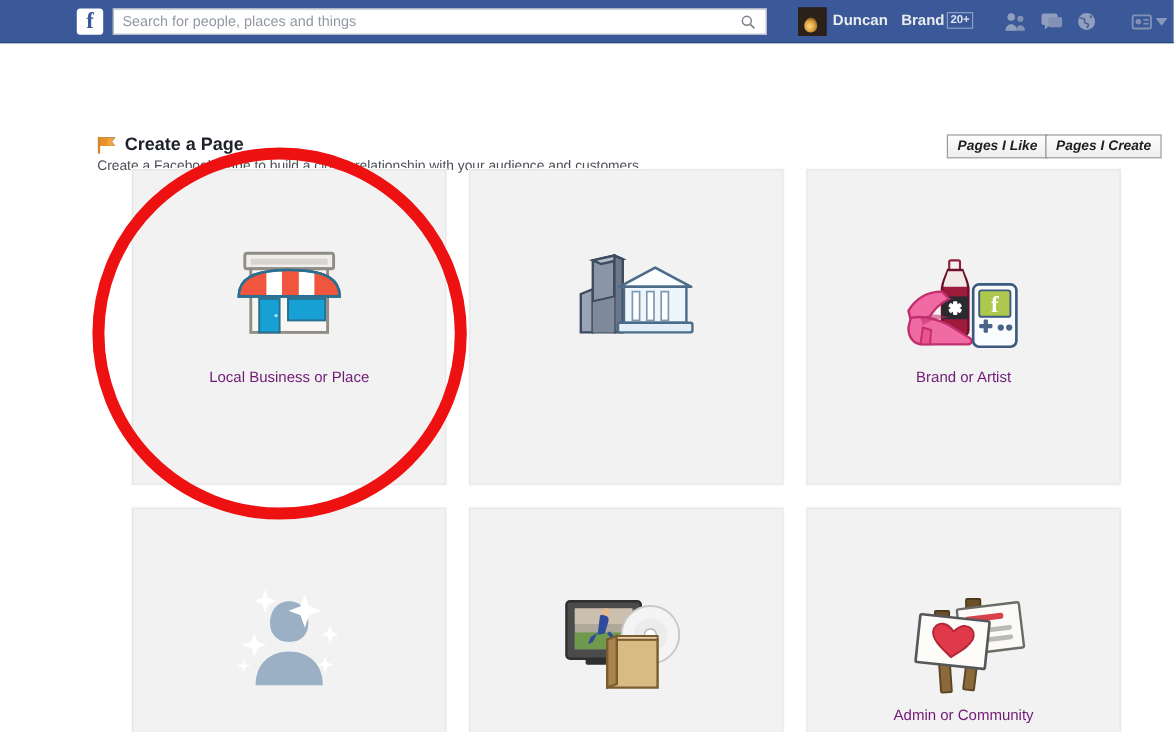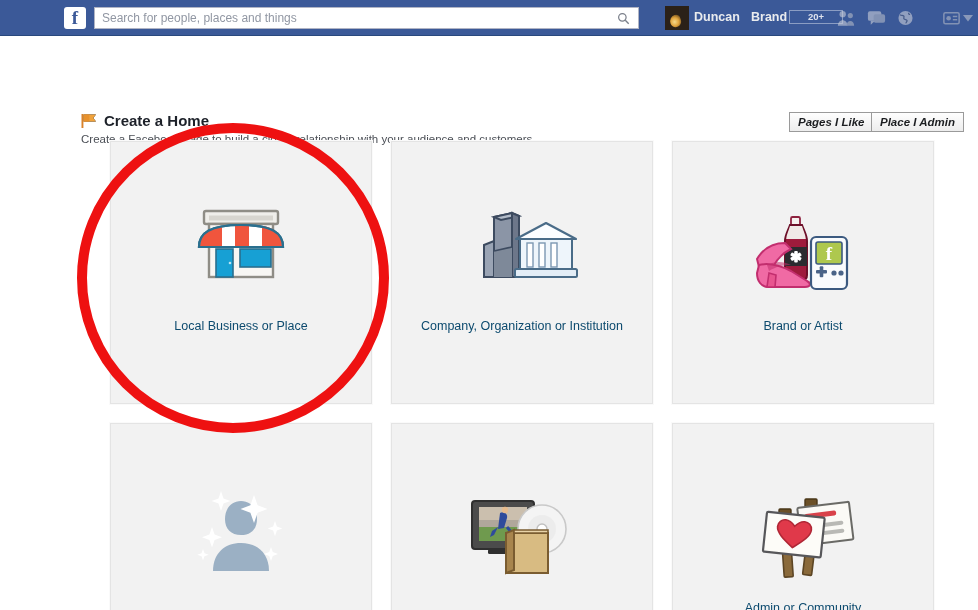--- a/index.html
+++ b/index.html
@@ -71,21 +71,21 @@
   .nav-home {
     position: absolute; left: 751px; top: 10px;
     color: #e9ebee; font-size: 12.5px; font-weight: bold;
     white-space: nowrap;
   }
   .nav-badge {
     position: absolute; left: 789px; top: 10px;
     min-width: 22px; height: 14px;
     border: 1px solid #8b9dc3;
     color: #dfe3ee; font-size: 9.5px; font-weight: bold;
-    line-height: 12px; text-align: center; padding: 0 18px;
+    line-height: 12px; text-align: center; padding: 0 2px;
   }
   .nav-icon {
     position: absolute; top: 8px;
     width: 21px; height: 20px;
     opacity: .62;
   }
   #ic-friends { left: 836px; }
   #ic-messages { left: 866px; }
   #ic-globe { left: 895px; }
   #ic-privacy { left: 941px; }
@@ -136,23 +136,22 @@
     cursor: pointer;
   }
   .card-art {
     position: absolute; left: 0; right: 0; top: 54px;
     height: 110px;
     display: flex; align-items: center; justify-content: center;
   }
   .card-label {
     position: absolute; left: 0; right: 0; top: 165px;
     text-align: center;
-    font-size: 12.5px; color: #0c4a6e;
-    white-space: nowrap;
-    margin-top: 12px;
+    font-size: 12.5px; color: #701a75;
+    white-space: nowrap;
   }
 
   
   #annotation {
     position: absolute; left: 76px; top: 122px;
     width: 314px; height: 312px;
     pointer-events: none; z-index: 50;
   }
 </style>
 </head>
@@ -210,25 +209,25 @@
   </div>
 </div>
 
 <div id="page-head">
   <svg class="flag-icon" viewBox="0 0 17 16">
     <rect x="0.5" y="1" width="1.9" height="14" fill="#d9822b"></rect>
     <path d="M2.6 1.5 H15 L12.2 5.1 L15 8.6 H2.6 Z" fill="#f3a council"></path>
     <path d="M2.6 1.5 H15 L12.2 5.1 L15 8.6 H2.6 Z" fill="#f0a23c"></path>
     <path d="M2.6 1.5 H8.3 V8.6 H2.6 Z" fill="#e8912c"></path>
   </svg>
-  <div id="page-title">Create a Home</div>
+  <div id="page-title">Create a Page</div>
   <div id="page-sub">Create a Facebook Page to build a closer relationship with your audience and customers.</div>
 
   <button class="head-btn" id="btn-likes">Pages I Like</button>
-  <button class="head-btn" id="btn-admin">Place I Admin</button>
+  <button class="head-btn" id="btn-admin">Pages I Create</button>
 </div>
 
 <div id="grid">
 
   <div class="card">
     <div class="card-art">
       <svg width="116" height="96" viewBox="0 0 116 96">
         <rect x="21" y="8" width="74" height="13" rx="2" fill="#efeeea" stroke="#8f8d86" stroke-width="2.4"></rect>
         <rect x="26" y="12.5" width="64" height="5" fill="#d7d5cf"></rect>
         <rect x="26" y="21" width="64" height="53" fill="#f7f6f3" stroke="#8f8d86" stroke-width="2.4"></rect>
@@ -255,21 +254,20 @@
         <path d="M30 48 L48 44 L48 74 L30 74 Z" fill="#7e8999"></path>
         <path d="M30 48 L48 44" stroke="#3d4b60" stroke-width="1.6"></path>
         <path d="M52 36 L82 20 L112 36 Z" fill="#fbfdff" stroke="#4a6c88" stroke-width="2.2" stroke-linejoin="round"></path>
         <rect x="56" y="36" width="52" height="30" fill="#eef5fb" stroke="#4a6c88" stroke-width="2"></rect>
         <rect x="63" y="40" width="6" height="24" fill="#ffffff" stroke="#7c98b2" stroke-width="1.4"></rect>
         <rect x="75" y="40" width="6" height="24" fill="#ffffff" stroke="#7c98b2" stroke-width="1.4"></rect>
         <rect x="87" y="40" width="6" height="24" fill="#ffffff" stroke="#7c98b2" stroke-width="1.4"></rect>
         <rect x="51" y="66" width="62" height="8" rx="1.5" fill="#e3edf6" stroke="#4a6c88" stroke-width="2"></rect>
       </svg>
     </div>
-    <div class="card-label">Company, Organization or Institution</div>
   </div>
 
   <div class="card">
     <div class="card-art">
       <svg width="116" height="96" viewBox="0 0 116 96">
         <rect x="46" y="14" width="9" height="9" rx="1.5" fill="#f6f2ef" stroke="#8e2340" stroke-width="1.8"></rect>
         <path d="M45 22 C43 28 40 32 40 38 L40 72 C40 75 42 77 45 77 L57 77 C60 77 62 75 62 72 L62 38 C62 32 59 28 57 22 Z" fill="#9e1b3c" stroke="#6d1029" stroke-width="2"></path>
         <path d="M45 23 C43.6 28 41.5 31.6 41.2 36 L60.8 36 C60.5 31.6 58.4 28 57 23 Z" fill="#f0e9e6"></path>
         <rect x="40" y="44" width="22" height="19" fill="#2b2b2f"></rect>
         <g fill="#ffffff">

